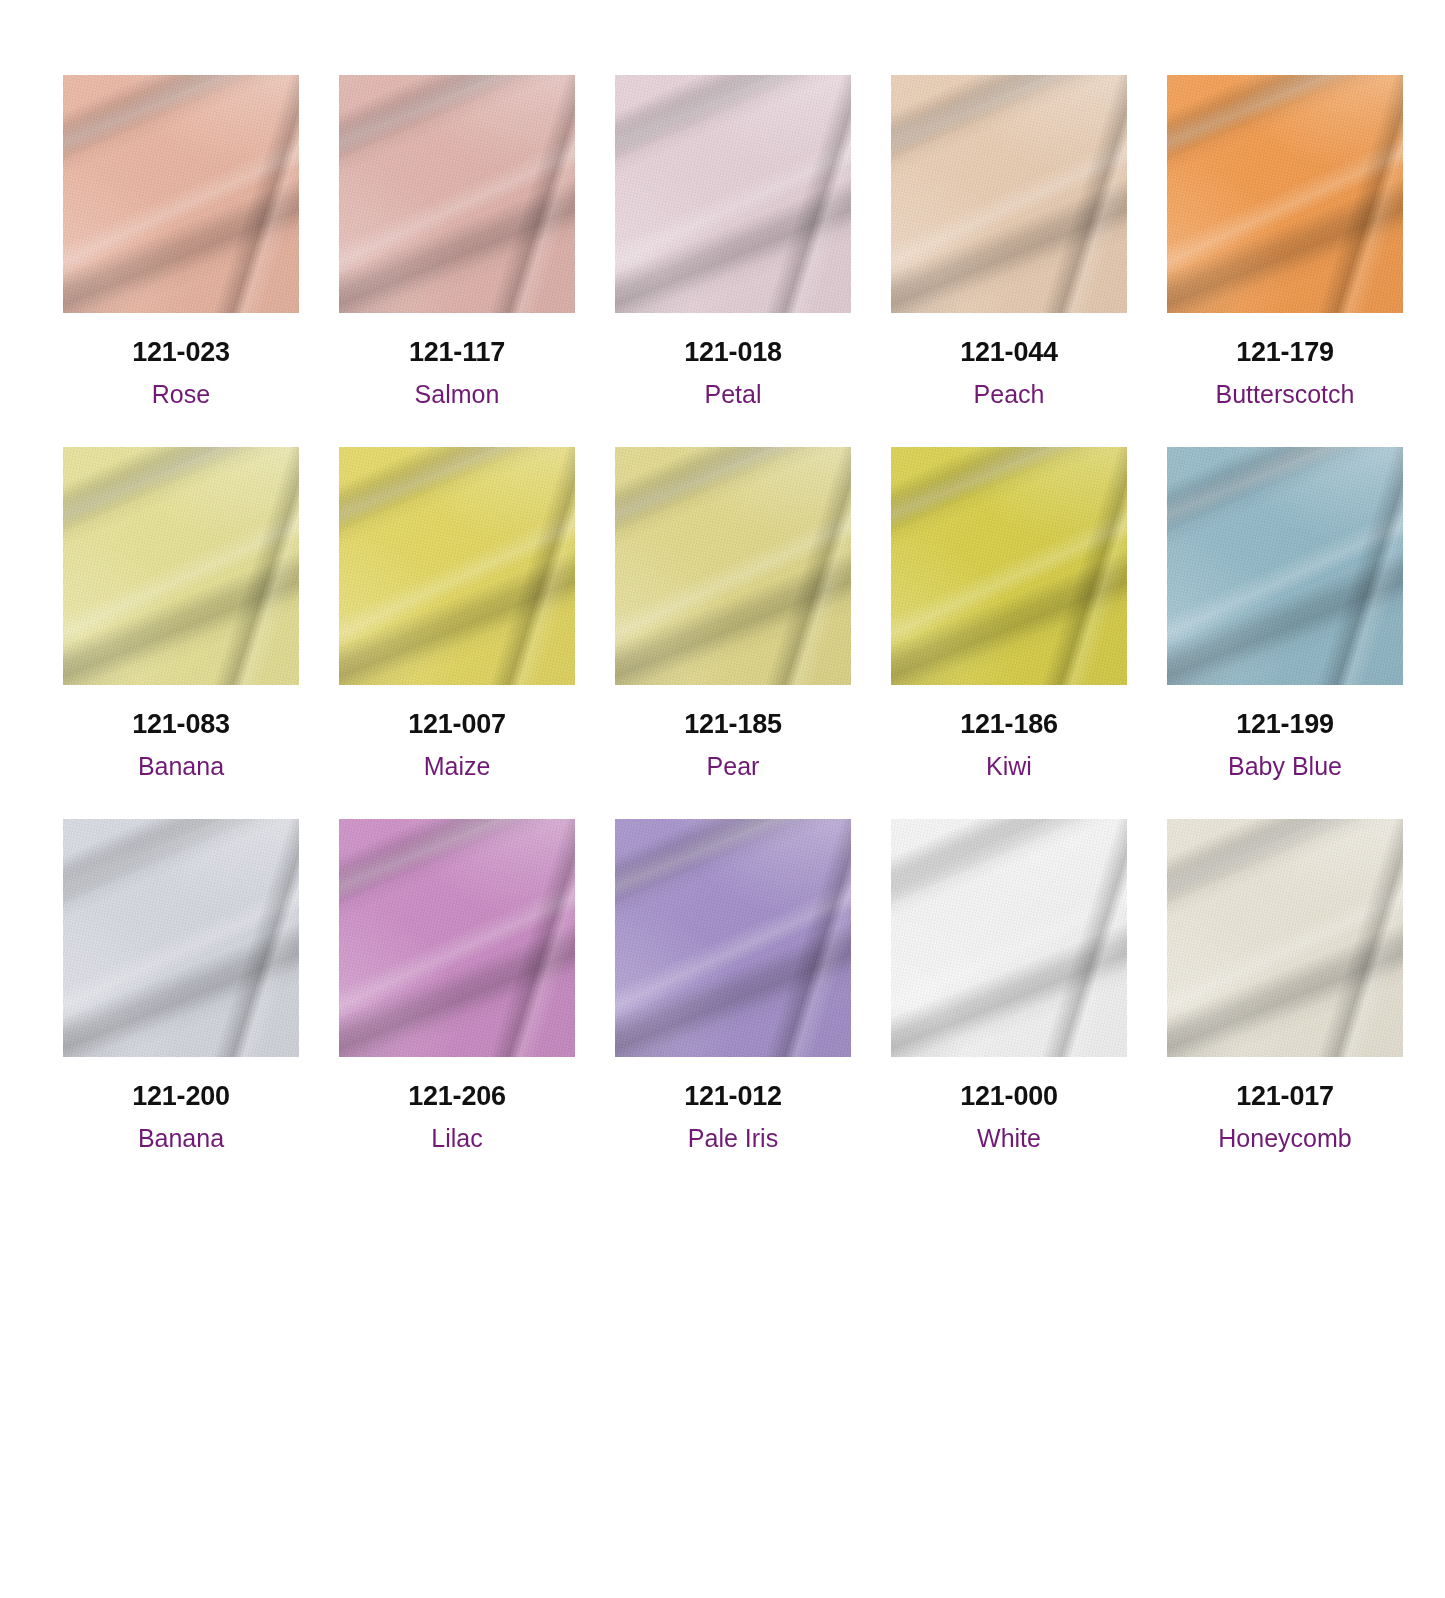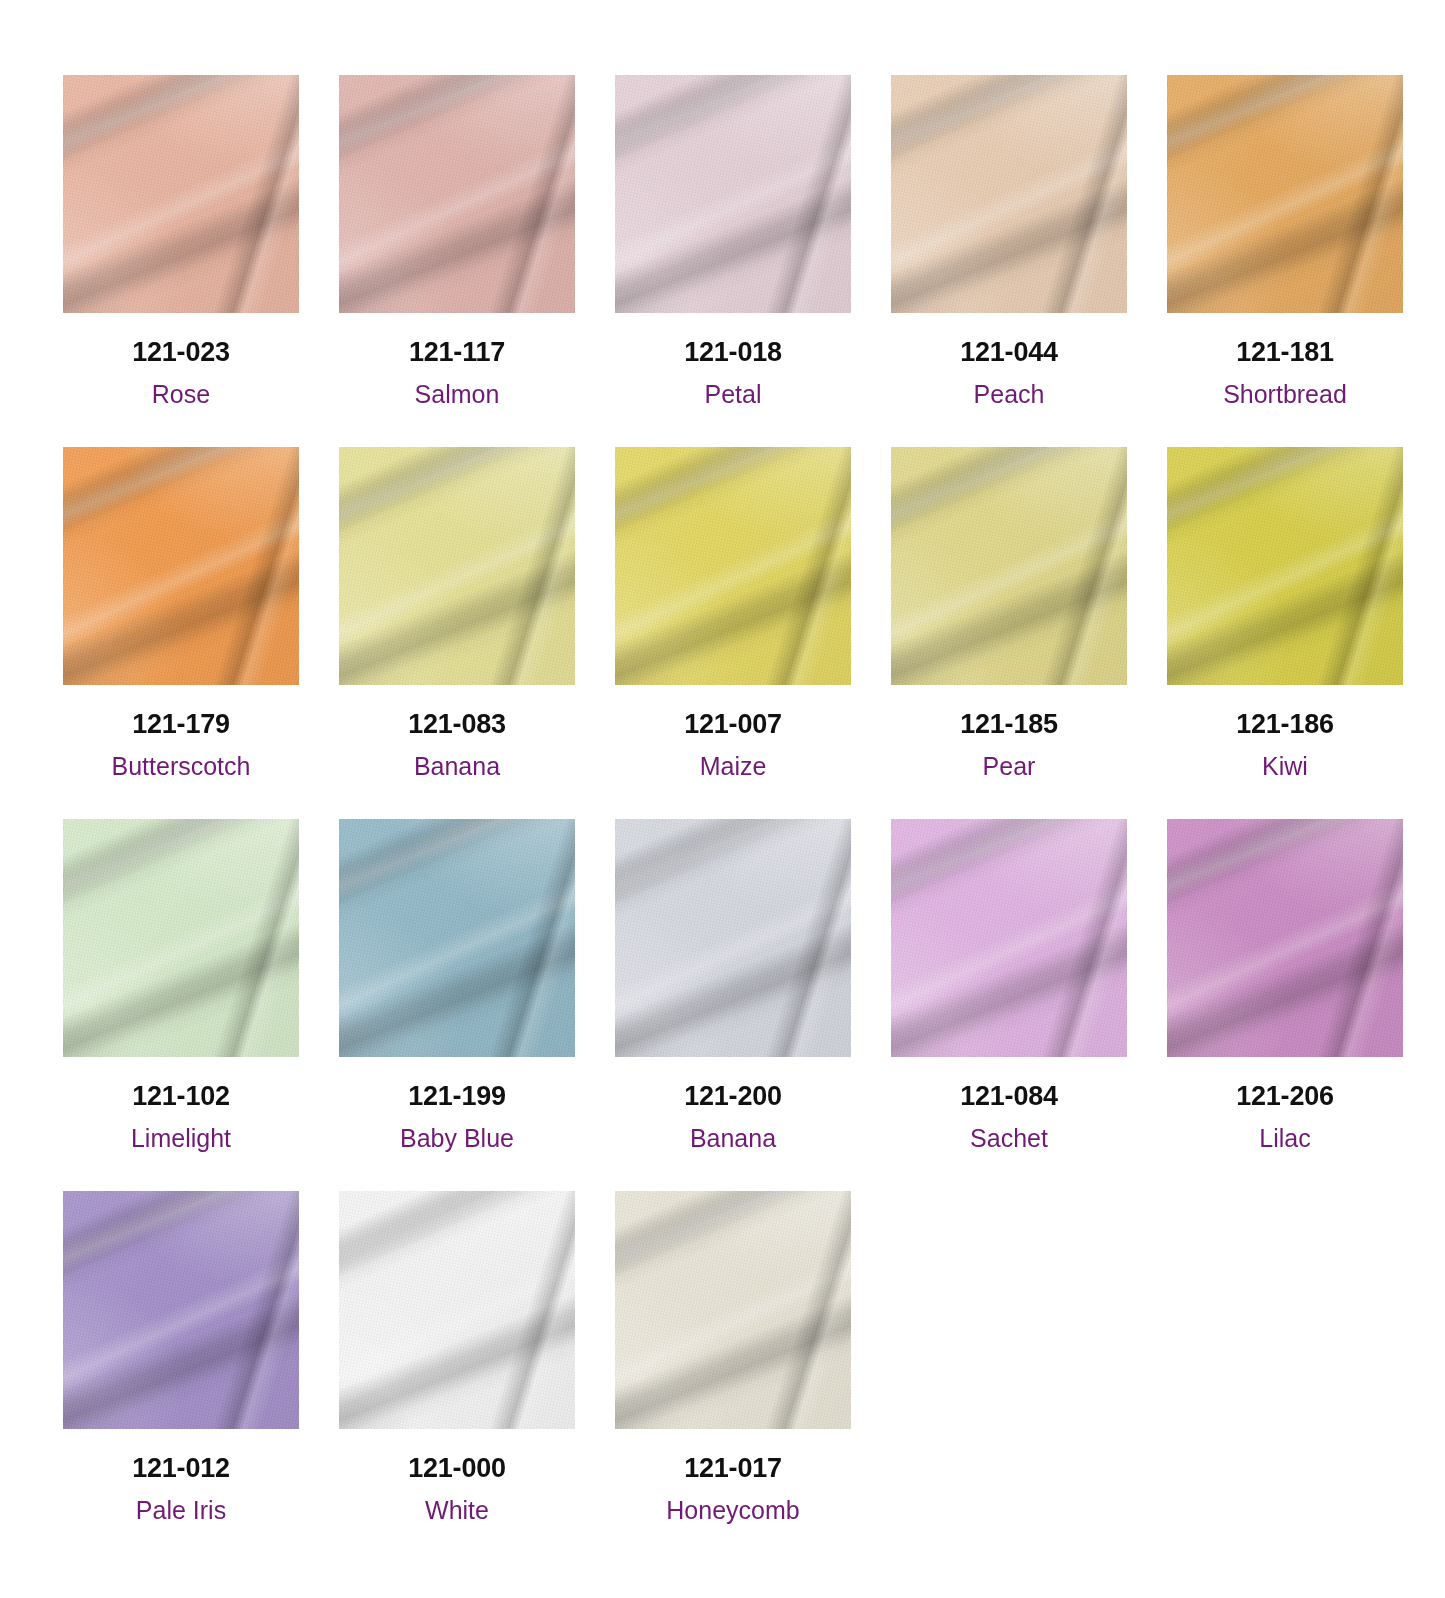--- a/index.html
+++ b/index.html
@@ -166,34 +166,20 @@
         <div class="tex tex-ridge"></div>
         <div class="tex tex-crease"></div>
         <div class="tex tex-grain"></div>
         <div class="tex tex-corner"></div>
       </div>
       <div class="swatch-code">121-044</div>
       <div class="swatch-name">Peach</div>
     </div>
     <div class="swatch-cell">
       <div class="swatch-chip">
-        <div class="tex-base" style="background: rgb(228, 168, 95);"></div>
-        <div class="tex tex-light"></div>
-        <div class="tex tex-arm1"></div>
-        <div class="tex tex-arm2"></div>
-        <div class="tex tex-ridge"></div>
-        <div class="tex tex-crease"></div>
-        <div class="tex tex-grain"></div>
-        <div class="tex tex-corner"></div>
-      </div>
-      <div class="swatch-code">121-181</div>
-      <div class="swatch-name">Shortbread</div>
-    </div>
-    <div class="swatch-cell">
-      <div class="swatch-chip">
         <div class="tex-base" style="background: rgb(240, 154, 78);"></div>
         <div class="tex tex-light"></div>
         <div class="tex tex-arm1"></div>
         <div class="tex tex-arm2"></div>
         <div class="tex tex-ridge"></div>
         <div class="tex tex-crease"></div>
         <div class="tex tex-grain"></div>
         <div class="tex tex-corner"></div>
       </div>
       <div class="swatch-code">121-179</div>
@@ -250,34 +236,20 @@
         <div class="tex tex-ridge"></div>
         <div class="tex tex-crease"></div>
         <div class="tex tex-grain"></div>
         <div class="tex tex-corner"></div>
       </div>
       <div class="swatch-code">121-186</div>
       <div class="swatch-name">Kiwi</div>
     </div>
     <div class="swatch-cell">
       <div class="swatch-chip">
-        <div class="tex-base" style="background: rgb(212, 232, 200);"></div>
-        <div class="tex tex-light"></div>
-        <div class="tex tex-arm1"></div>
-        <div class="tex tex-arm2"></div>
-        <div class="tex tex-ridge"></div>
-        <div class="tex tex-crease"></div>
-        <div class="tex tex-grain"></div>
-        <div class="tex tex-corner"></div>
-      </div>
-      <div class="swatch-code">121-102</div>
-      <div class="swatch-name">Limelight</div>
-    </div>
-    <div class="swatch-cell">
-      <div class="swatch-chip">
         <div class="tex-base" style="background: rgb(145, 183, 198);"></div>
         <div class="tex tex-light"></div>
         <div class="tex tex-arm1"></div>
         <div class="tex tex-arm2"></div>
         <div class="tex tex-ridge"></div>
         <div class="tex tex-crease"></div>
         <div class="tex tex-grain"></div>
         <div class="tex tex-corner"></div>
       </div>
       <div class="swatch-code">121-199</div>
@@ -292,34 +264,20 @@
         <div class="tex tex-ridge"></div>
         <div class="tex tex-crease"></div>
         <div class="tex tex-grain"></div>
         <div class="tex tex-corner"></div>
       </div>
       <div class="swatch-code">121-200</div>
       <div class="swatch-name">Banana</div>
     </div>
     <div class="swatch-cell">
       <div class="swatch-chip">
-        <div class="tex-base" style="background: rgb(222, 178, 224);"></div>
-        <div class="tex tex-light"></div>
-        <div class="tex tex-arm1"></div>
-        <div class="tex tex-arm2"></div>
-        <div class="tex tex-ridge"></div>
-        <div class="tex tex-crease"></div>
-        <div class="tex tex-grain"></div>
-        <div class="tex tex-corner"></div>
-      </div>
-      <div class="swatch-code">121-084</div>
-      <div class="swatch-name">Sachet</div>
-    </div>
-    <div class="swatch-cell">
-      <div class="swatch-chip">
         <div class="tex-base" style="background: rgb(201, 140, 195);"></div>
         <div class="tex tex-light"></div>
         <div class="tex tex-arm1"></div>
         <div class="tex tex-arm2"></div>
         <div class="tex tex-ridge"></div>
         <div class="tex tex-crease"></div>
         <div class="tex tex-grain"></div>
         <div class="tex tex-corner"></div>
       </div>
       <div class="swatch-code">121-206</div>

